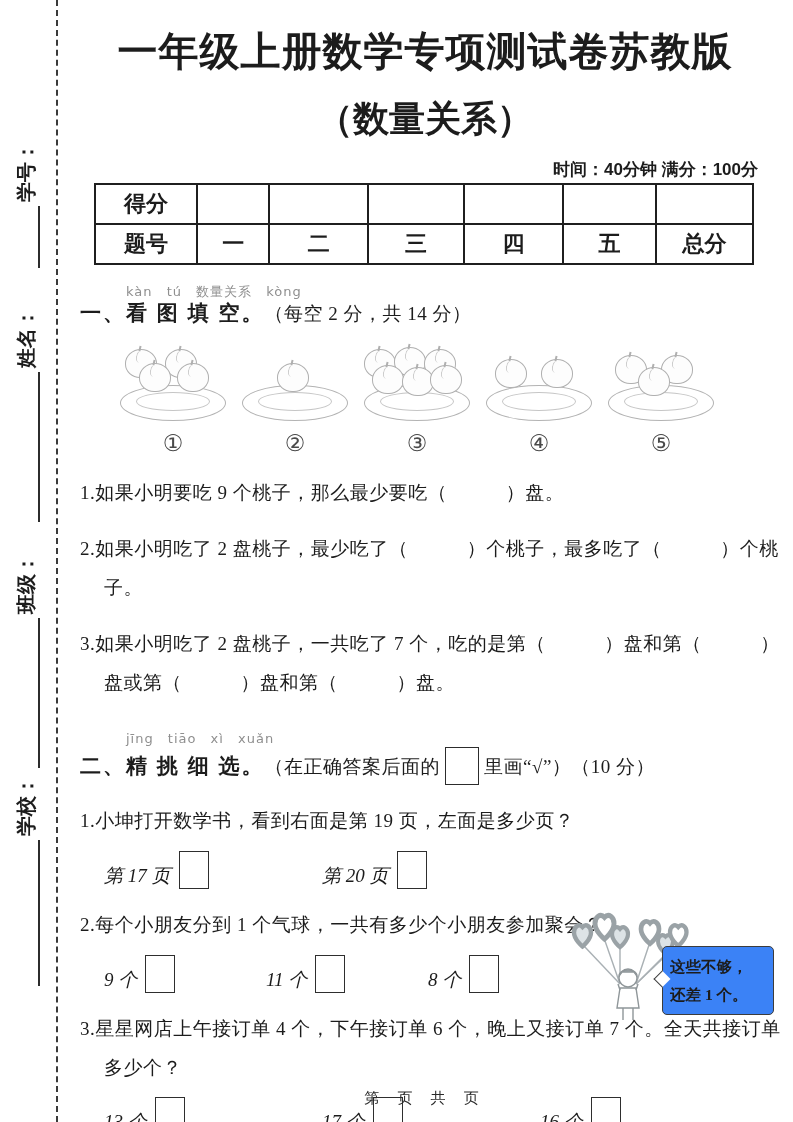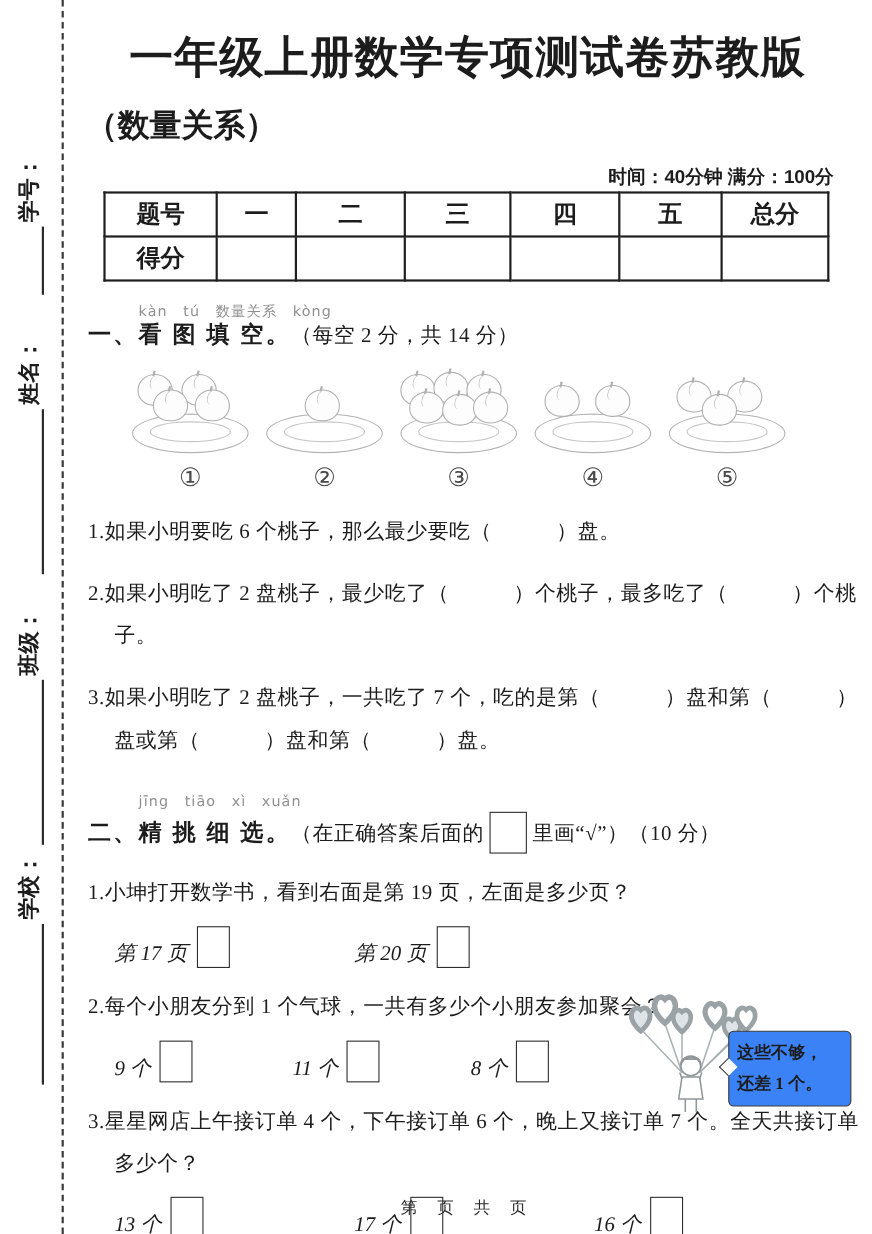--- a/index.html
+++ b/index.html
@@ -11,21 +11,21 @@
   .fold-line { position:absolute; left:56px; top:0; bottom:0; width:0; border-left:2px dashed #3a3a3a; }
   .side-field {
     position:absolute; left:14px; transform-origin:0 0; transform:rotate(-90deg);
     display:flex; flex-direction:row-reverse; align-items:flex-end; height:26px;
     font-size:20px; font-weight:600; white-space:nowrap;
   }
   .side-field .blank { display:inline-block; border-bottom:2px solid #2c2c2c; height:20px; margin-right:4px; }
   
   .content { position:absolute; left:78px; top:0; width:694px; }
   .title { margin:24px 0 16px; text-align:center; font-family:"Liberation Sans", sans-serif; font-weight:900; font-size:40px; letter-spacing:1px; }
-  .subtitle { margin:12px 0 0; text-align:left; font-family:"Liberation Sans", sans-serif; font-weight:900; font-size:29px; }
+  .subtitle { margin:12px 0 0; text-align:center; font-family:"Liberation Sans", sans-serif; font-weight:900; font-size:36px; }
   .meta { margin:14px 14px 2px 0; text-align:right; font-family:"Liberation Sans", sans-serif; font-weight:bold; font-size:17px; }
   
   table.score { border-collapse:collapse; table-layout:fixed; width:660px; margin-left:16px; }
   table.score td { border:2px solid #1f1f1f; height:38px; text-align:center; font-weight:bold; font-size:22px; padding:0; }
   
   .sec { position:relative; margin:34px 0 0 2px; }
   .pinyin { position:absolute; top:-16px; left:46px; font-size:13px; color:#8f8f8f; font-family:"DejaVu Sans", sans-serif; letter-spacing:1px; word-spacing:9px; white-space:nowrap; }
   .sec-line { font-size:21px; font-family:"Liberation Sans", sans-serif; font-weight:bold; letter-spacing:2px; }
   .sec-line .rest { font-family:"Liberation Serif", serif; font-weight:normal; font-size:19px; letter-spacing:0.5px; }
   .inline-box { display:inline-block; width:32px; height:36px; border:1.5px solid #2c2c2c; vertical-align:-12px; margin:0 5px; }
@@ -90,37 +90,37 @@
         <col style="width:15.5%">
           <col style="width:11%">
           <col style="width:15%">
           <col style="width:14.6%">
         <col style="width:15%">
           <col style="width:14.2%">
           <col style="width:14.7%">
       </colgroup>
       <tbody>
           <tr>
+        <td>得分</td>
+        <td></td>
+        <td></td>
+        <td></td>
+        <td></td>
+        <td></td>
+        <td></td>
+      </tr>
+      <tr>
         <td>题号</td>
         <td>一</td>
         <td>二</td>
         <td>三</td>
         <td>四</td>
         <td>五</td>
         <td>总分</td>
       </tr>
-      <tr>
-        <td>得分</td>
-        <td></td>
-        <td></td>
-        <td></td>
-        <td></td>
-        <td></td>
-        <td></td>
-      </tr>
     </tbody>
       </table>
 
     <div class="sec">
       <span class="pinyin">kàn  tú  数量关系  kòng</span>
       <span class="sec-line">
         <b>一、看 图 填 空。</b><span class="rest">（每空 2 分，共 14 分）</span>
       </span>
     </div>
 
@@ -166,21 +166,21 @@
         <div class="plate">
             <div class="dish"></div>
             <div class="peach" style="left: 13px; top: 8px;"></div>
             <div class="peach" style="left: 59px; top: 8px;"></div>
             <div class="peach" style="left: 36px; top: 20px;"></div>
           </div>
         <div class="plate-num">⑤</div>
       </div>
     </div>
 
-    <p class="q">1.如果小明要吃 6 个桃子，那么最少要吃（　　　）盘。</p>
+    <p class="q">1.如果小明要吃 9 个桃子，那么最少要吃（　　　）盘。</p>
     <p class="q">2.如果小明吃了 2 盘桃子，最少吃了（　　　）个桃子，最多吃了（　　　）个桃子。</p>
     <p class="q">3.如果小明吃了 2 盘桃子，一共吃了 7 个，吃的是第（　　　）盘和第（　　　）盘或第（　　　）盘和第（　　　）盘。</p>
 
     <div class="sec" style="margin-top:44px;">
       <span class="pinyin">jīng  tiāo  xì  xuǎn</span>
       <span class="sec-line">
         <b>二、精 挑 细 选。</b><span class="rest">（在正确答案后面的</span><span class="inline-box"></span><span class="rest">里画“√”）（10 分）</span>
       </span>
     </div>
 

